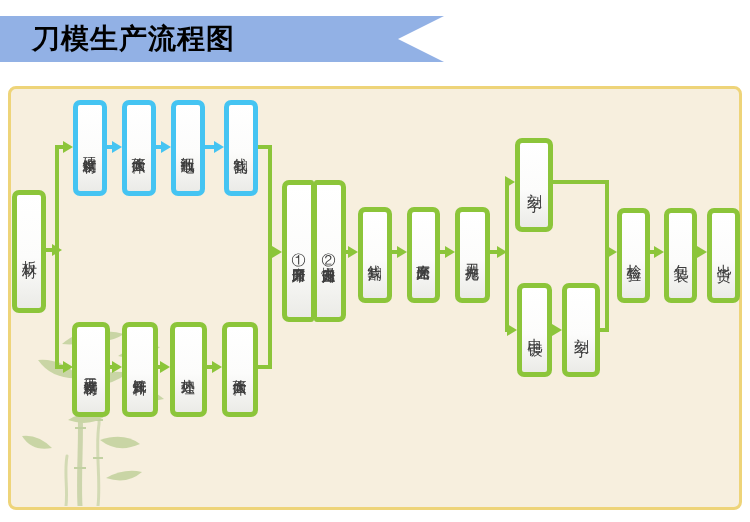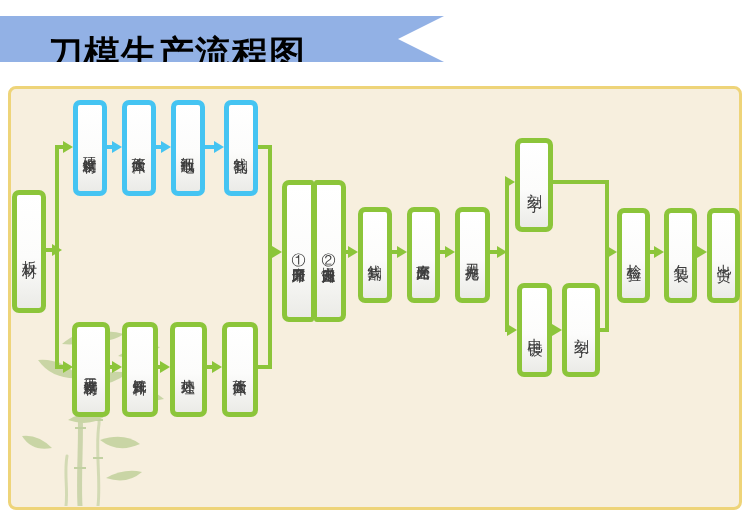--- a/index.html
+++ b/index.html
@@ -8,22 +8,22 @@
     background:#ffffff;
     font-family:"DejaVu Sans","Liberation Sans",sans-serif;
   }
   
   .banner{
     position:absolute;left:0;top:16px;width:444px;height:46px;
     background:#92b1e5;
     clip-path:polygon(0 0,100% 0,calc(100% - 46px) 50%,100% 100%,0 100%);
   }
   .banner h1{
-    margin:15px;padding-left:32px;
-    font-size:36px;line-height:46px;font-weight:bold;color:#000;
+    margin:0;padding-left:32px;
+    font-size:28px;line-height:46px;font-weight:bold;color:#000;
     letter-spacing:1px;white-space:nowrap;
   }
   
   .panel{
     position:absolute;left:8px;top:86px;width:734px;height:424px;
     box-sizing:border-box;
     background:#f7efde;
     border:3px solid #eed479;border-radius:8px;
   }
   .layer{position:absolute;left:-3px;top:-3px;width:734px;height:424px;}

